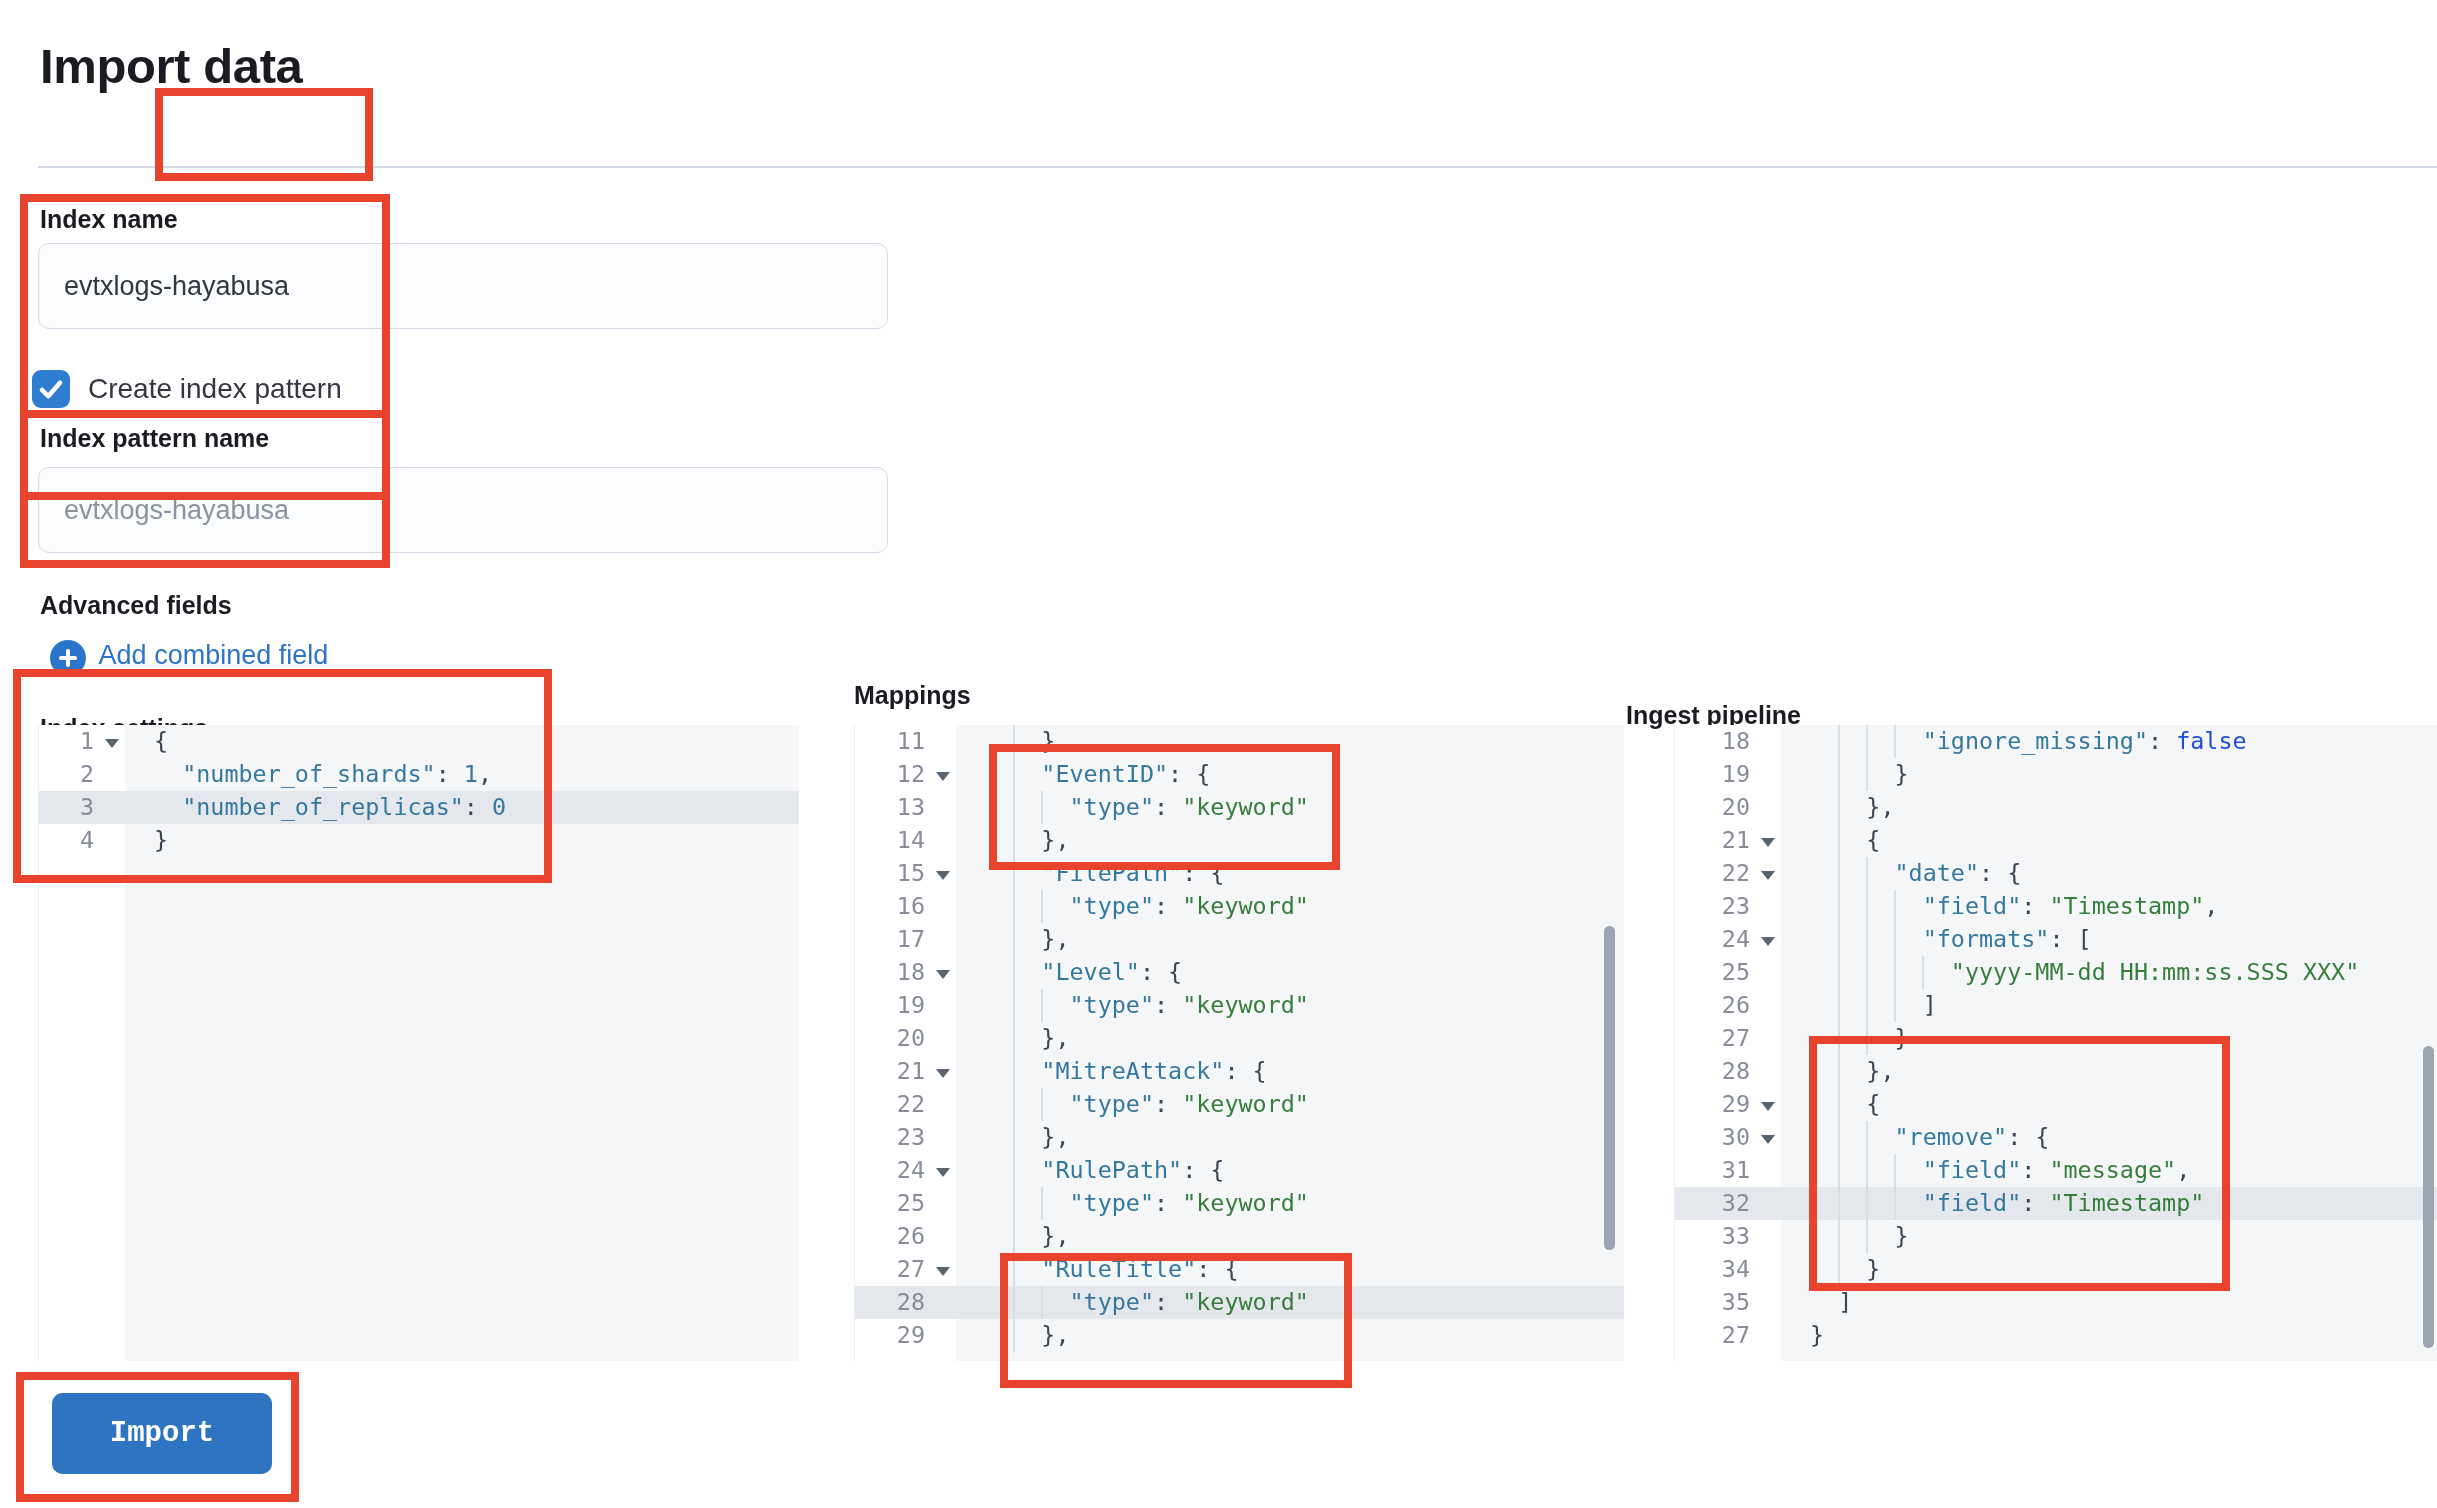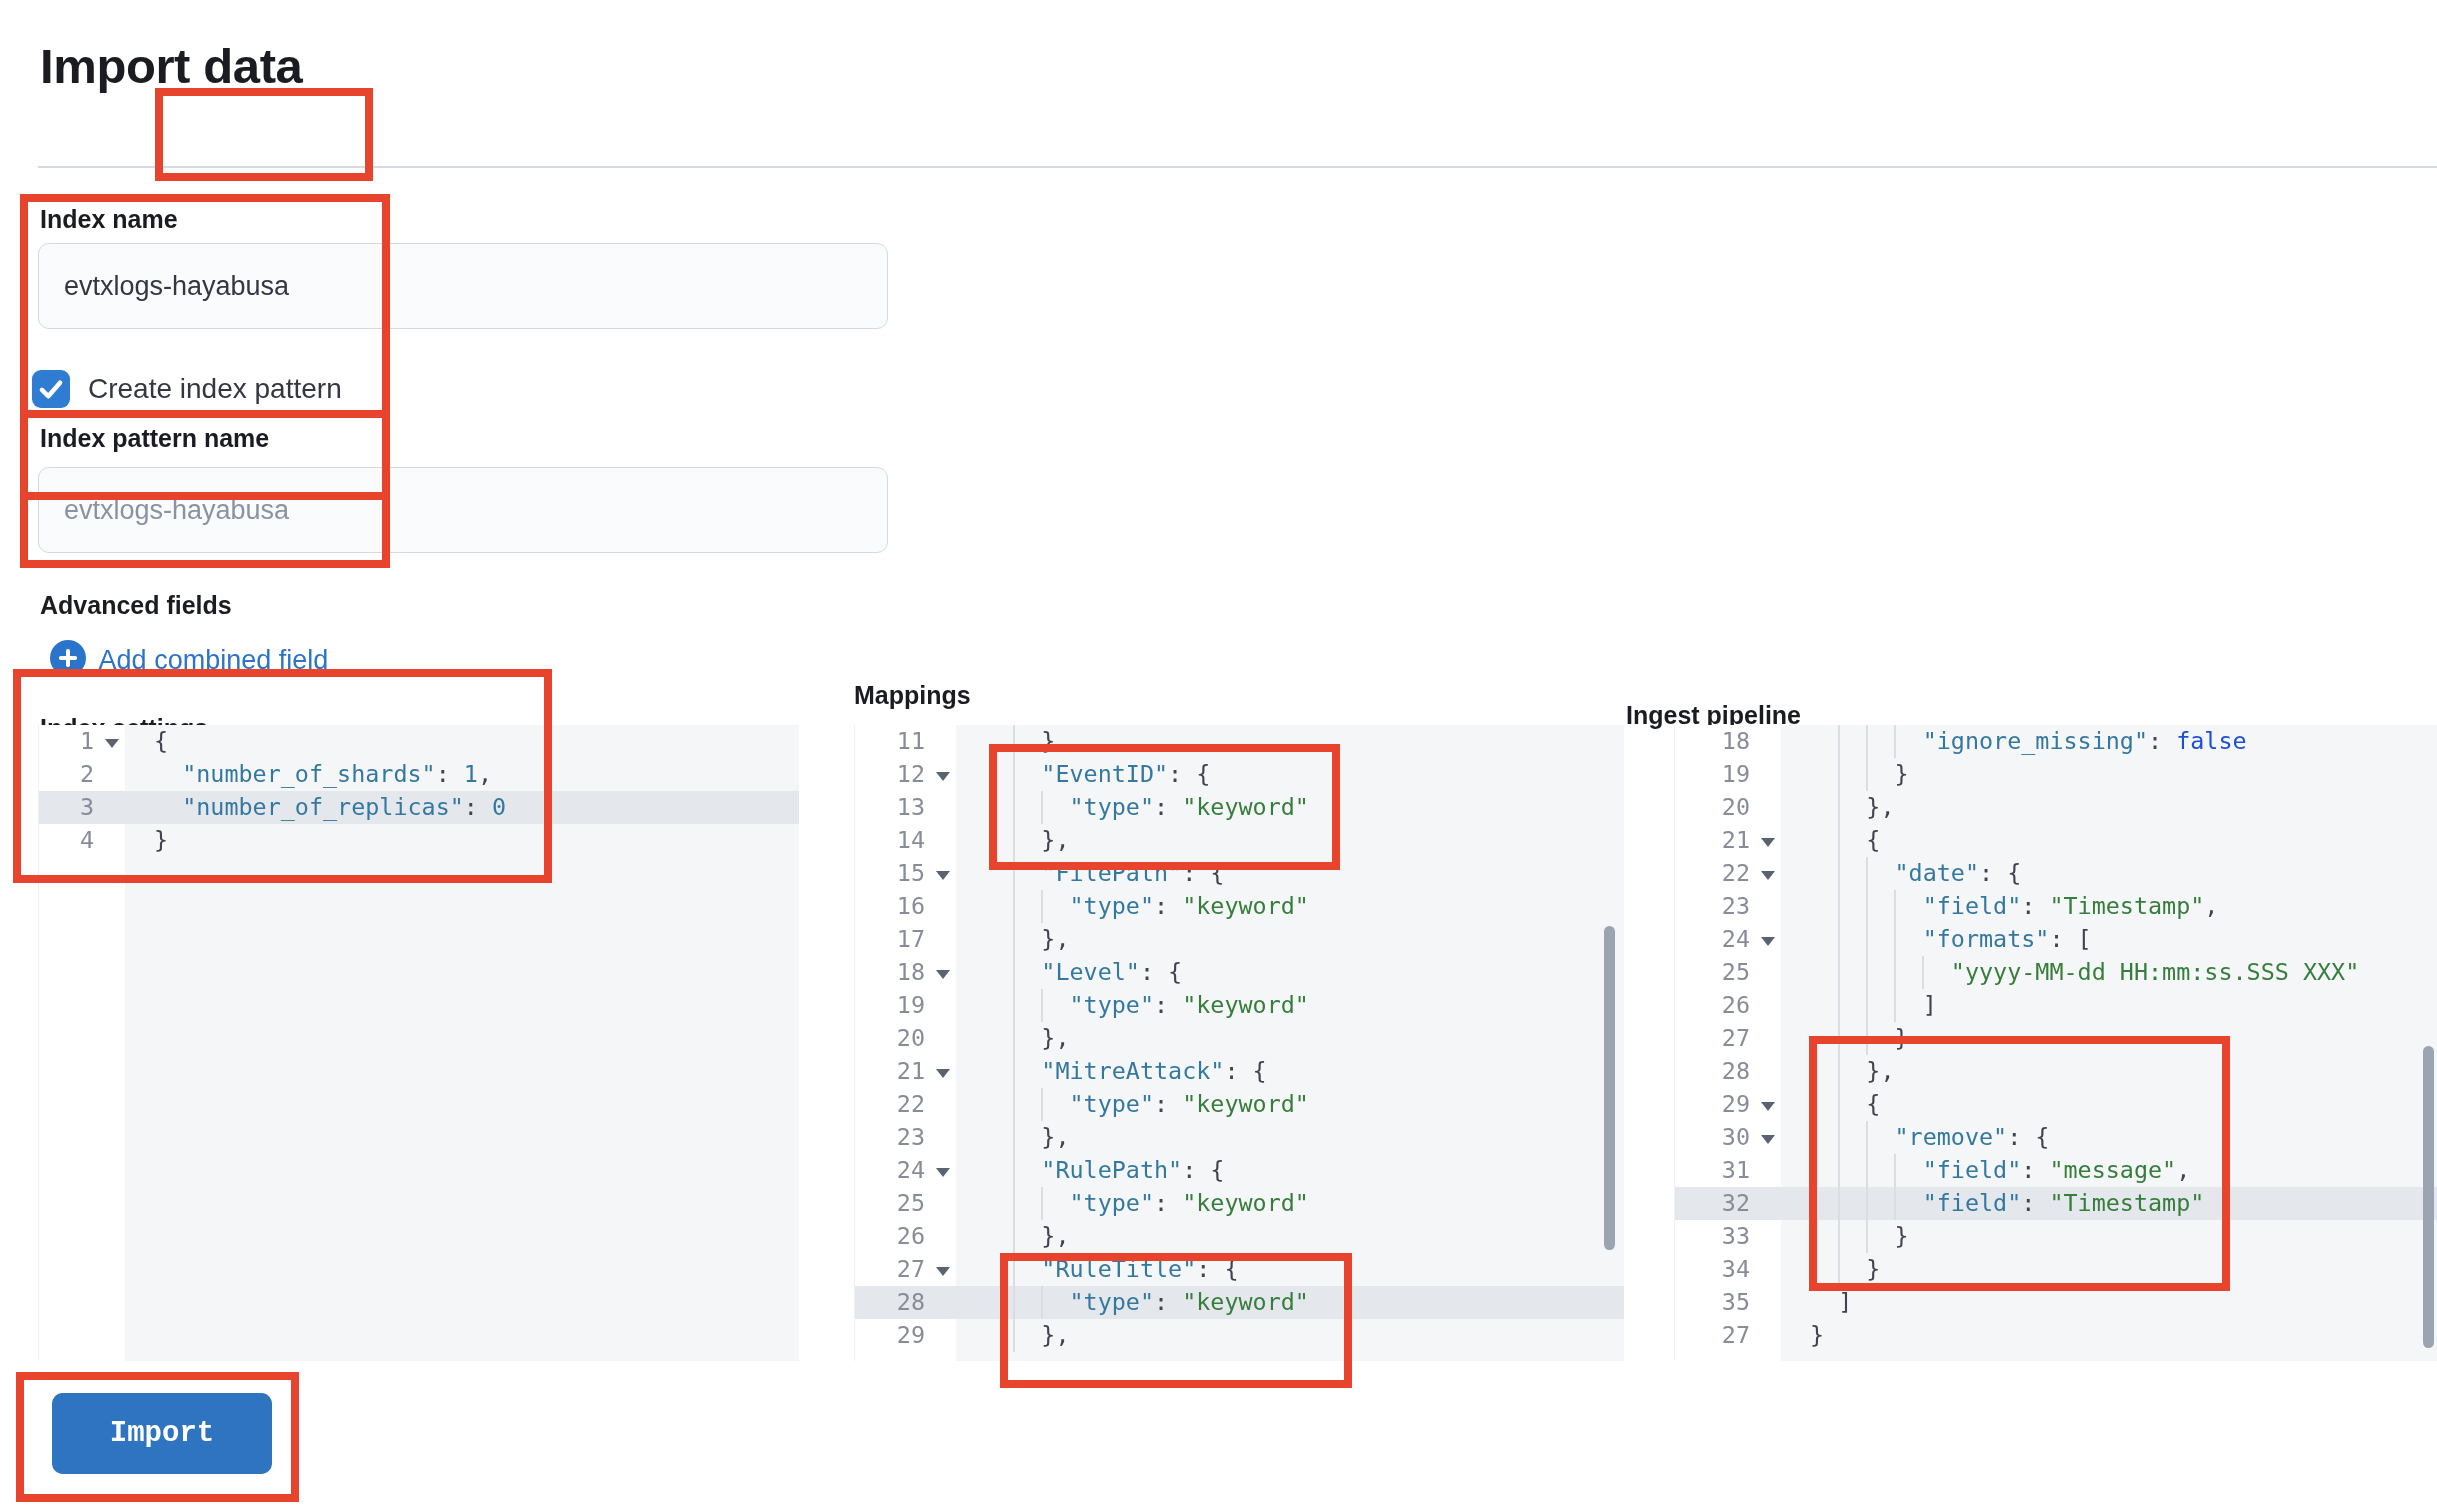--- a/index.html
+++ b/index.html
@@ -18,21 +18,21 @@
   
   .field-label{position:absolute;font-size:25px;font-weight:700;color:#1a1c21;}
   .text-input{position:absolute;left:38px;width:850px;height:86px;box-sizing:border-box;
               background:#fafbfd;border:0.9px solid #d3dae6;border-radius:10.8px;
               padding:0 25px;font-family:"Liberation Sans",sans-serif;font-size:27px;color:#343741;outline:none;}
   .text-input::placeholder{color:#8a93a3;}
   .checkbox{position:absolute;left:32px;top:370px;width:38px;height:38px;border-radius:9px;
             background:#2f7cd3;cursor:pointer;}
   .checkbox svg{display:block;width:38px;height:38px;}
   .checkbox-label{position:absolute;left:88px;top:370px;font-size:28px;line-height:38px;color:#343741;}
-  .add-field{position:absolute;left:50px;top:640px;display:flex;align-items:flex-end;gap:12.6px;cursor:pointer;}
+  .add-field{position:absolute;left:50px;top:640px;display:flex;align-items:flex-start;gap:12.6px;cursor:pointer;}
   .plus-icon{position:relative;width:36px;height:36px;border-radius:50%;background:#2b74cb;flex:none;}
   .plus-icon::before,.plus-icon::after{content:"";position:absolute;background:#fff;border-radius:1.8px;}
   .plus-icon::before{left:9px;top:16px;width:18px;height:3.6px;}
   .plus-icon::after{left:16px;top:9px;width:3.6px;height:18px;}
   .add-field-label{font-size:27px;font-weight:500;color:#2c73cc;}
 
   
   .editor-label{position:absolute;top:681px;font-size:25px;font-weight:700;color:#1a1c21;}
   .editor{position:absolute;top:725px;height:636px;background:#ffffff;overflow:hidden;cursor:text;
           border-left:0.9px solid #eef0f4;}

